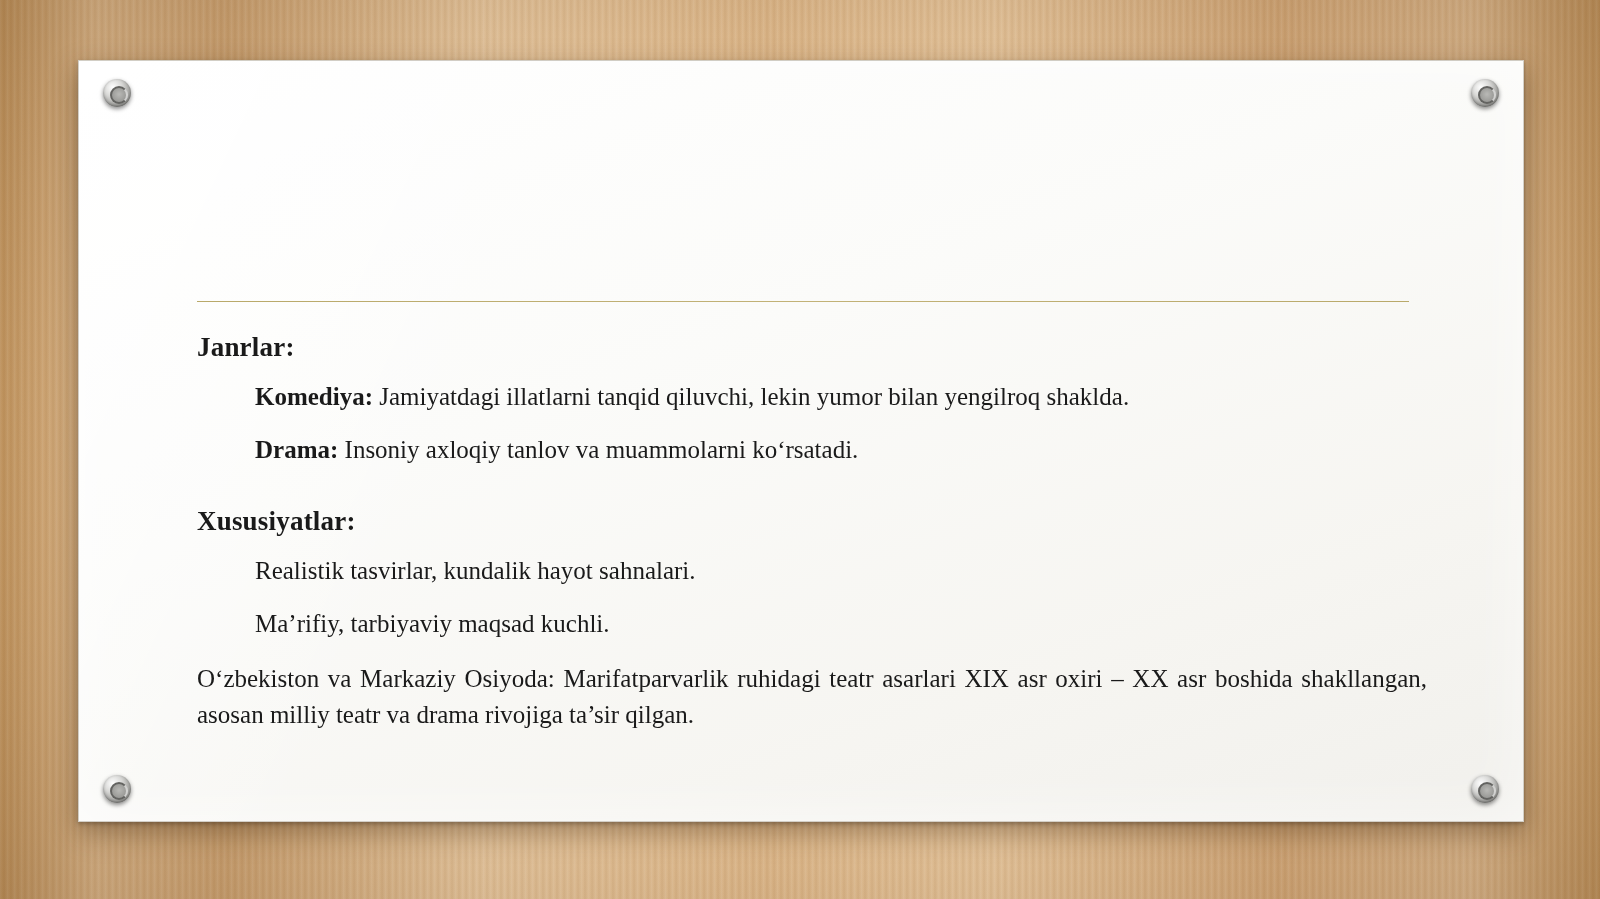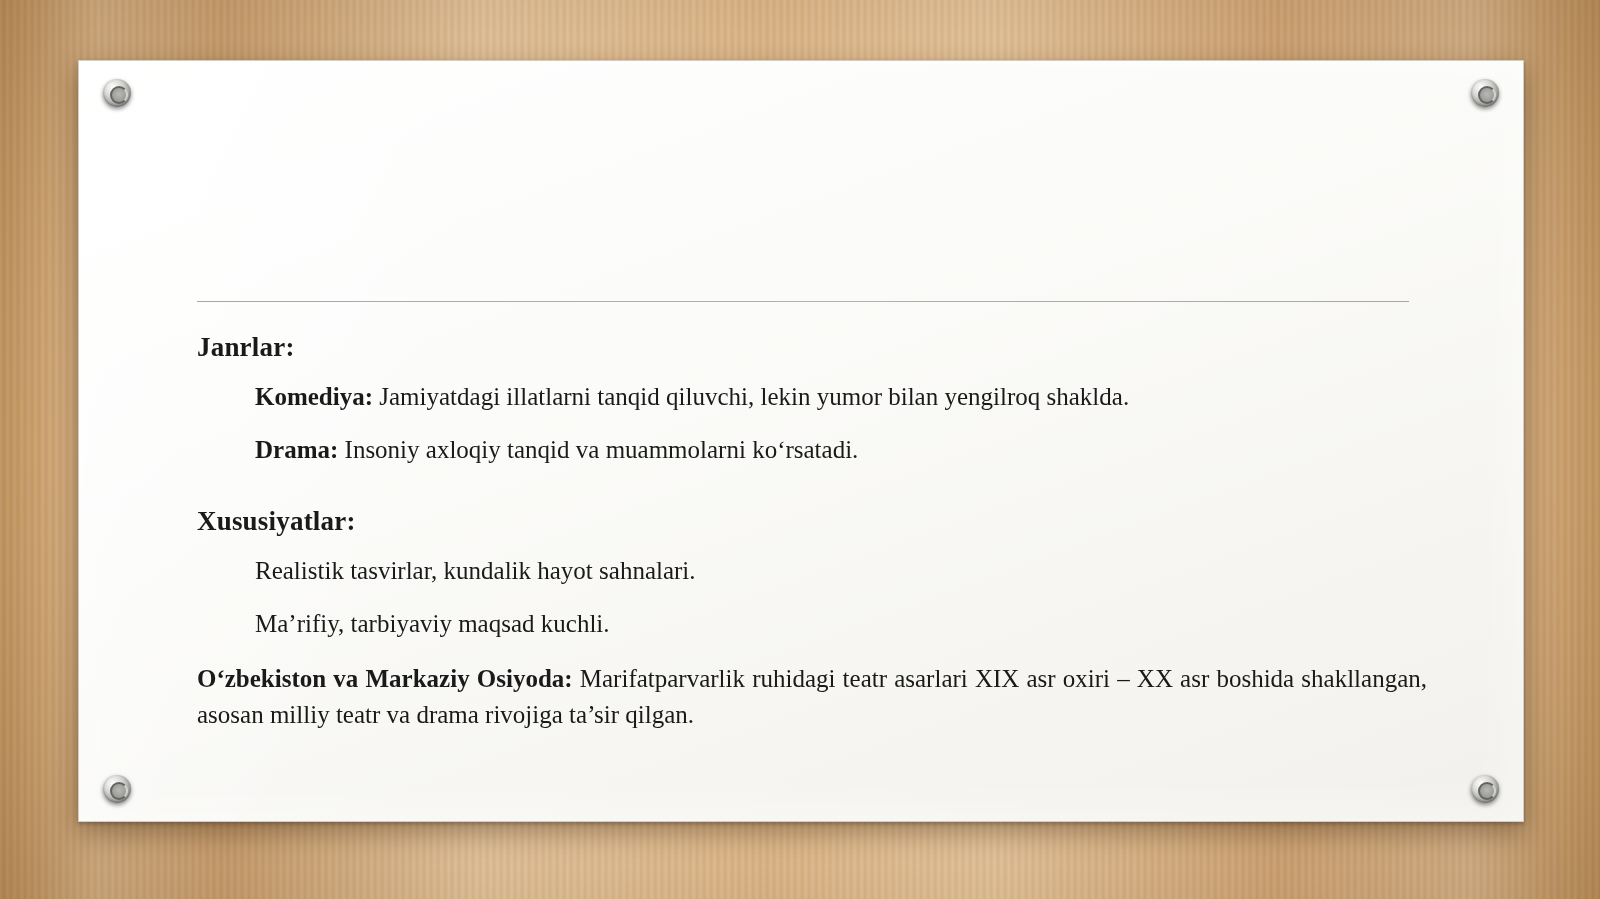--- a/index.html
+++ b/index.html
@@ -120,21 +120,21 @@
     line-height: 1.25;
   }
   .item b { font-weight: bold; }
   h2.section-head.second { margin-top: 40px; }
   .para {
     font-size: 25px;
     line-height: 1.42;
     margin: 16px 0 0 0;
     text-align: justify;
   }
-  .para b { font-weight: bold; }
+  .para b { font-weight: normal; }
 </style>
 </head>
 <body>
 
 <div class="wood-bg"></div>
 
 <div class="board">
 
   <div class="screw tl"></div>
   <div class="screw tr"></div>
@@ -145,21 +145,21 @@
 
     <div class="rule"></div>
 
     <h2 class="section-head">Janrlar:</h2>
 
     <p class="item">
       <b>Komediya:</b><span> Jamiyatdagi illatlarni tanqid qiluvchi, lekin yumor bilan yengilroq shaklda.</span>
     </p>
 
     <p class="item">
-      <b>Drama:</b><span> Insoniy axloqiy tanqid va muammolarni ko‘rsatadi.</span>
+      <b>Drama:</b><span> Insoniy axloqiy tanlov va muammolarni ko‘rsatadi.</span>
     </p>
 
     <h2 class="section-head second">Xususiyatlar:</h2>
 
     <p class="item">
       <span>Realistik tasvirlar, kundalik hayot sahnalari.</span>
     </p>
 
 
     <p class="item">

